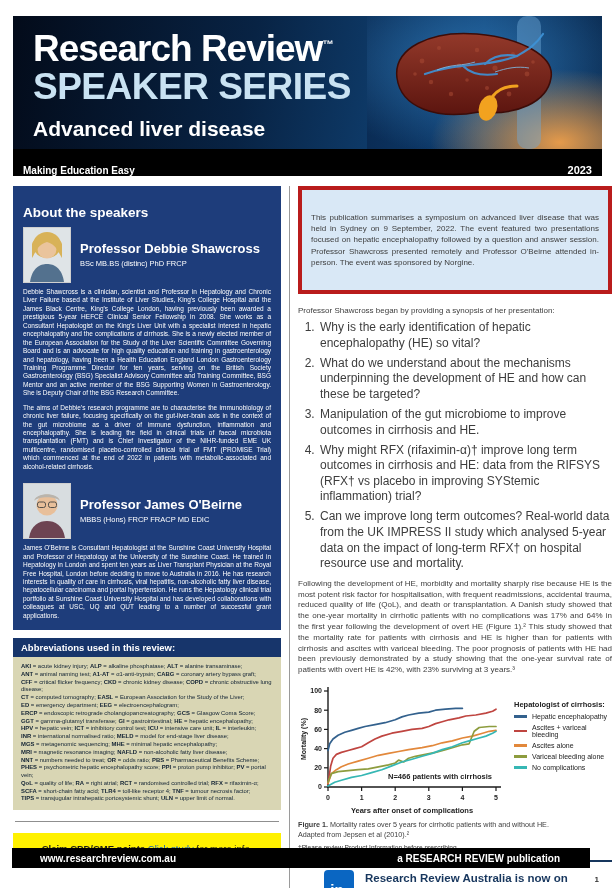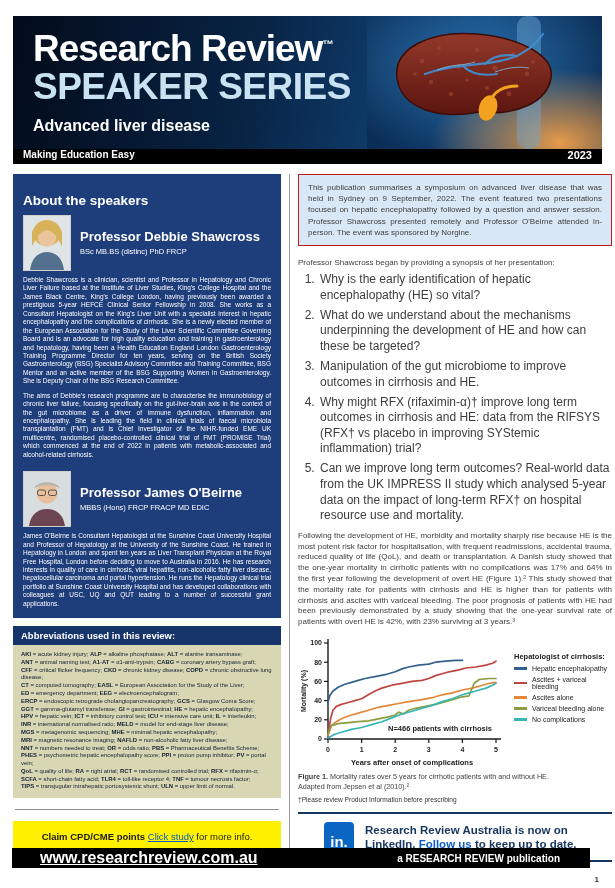--- a/index.html
+++ b/index.html
@@ -12,25 +12,25 @@
 
   
   .banner {
     position:relative; height:133px; overflow:hidden;
     background:linear-gradient(100deg,#030b1a 0%,#082344 40%,#0e3a68 62%,#0a2c55 100%);
   }
   .banner-text { position:absolute; left:20px; top:14px; z-index:2; }
   .brand-top { font-size:37px; font-weight:bold; color:#ffffff; letter-spacing:-1px; line-height:1.02; }
   .brand-top sup { font-size:11px; letter-spacing:0; vertical-align:super; }
   .brand-bottom { font-size:37px; font-weight:bold; color:#c9e2f2; letter-spacing:-0.5px; line-height:1.02; }
-  .banner-sub { font-size:16px; font-weight:bold; color:#ffffff; margin-top:12px; }
+  .banner-sub { font-size:21px; font-weight:bold; color:#ffffff; margin-top:12px; }
   .liver-art { position:absolute; right:0; top:0; height:133px; width:235px; z-index:1; }
 
   .strip {
-    height:15px; background:#000; color:#fff; display:flex; align-items:flex-start;
+    height:27px; background:#000; color:#fff; display:flex; align-items:flex-end;
     justify-content:space-between; padding:0 10px; font-weight:bold;
   }
   .strip-left { font-size:10px; }
   .strip-right { font-size:11px; }
 
   
   .cols { display:flex; margin-top:10px; align-items:flex-start; }
   .col-left { width:268px; flex:0 0 268px; }
   .col-right { flex:1; margin-left:8px; border-left:1px solid #9a9a9a; padding-left:8px; }
 
@@ -51,21 +51,21 @@
   .divider { border-top:1px solid #8f8f8f; margin:11px 2px 0; }
   .cpd {
     margin-top:11px; background:#fff100; text-align:center; padding:10px 6px;
     font-size:9.5px; color:#1a1a1a;
   }
   .cpd b { font-weight:bold; }
   .cpd a { color:#0a5bc4; text-decoration:underline; cursor:pointer; }
 
   
   .summary-box {
-    background:#d9e8f6; border:1px solid #b91c1c; padding:7px 9px;
+    background:#d9e8f6; border:4px solid #b91c1c; padding:22px 9px;
     font-size:8px; line-height:1.4; text-align:justify; color:#3d3d3d;
   }
   .pres-banner {
     background:#0a0a0a; color:#fff; text-align:center; margin-top:7px;
     padding:8px 26px 9px; font-size:13.5px; font-weight:bold; line-height:1.15;
   }
   .lead { font-size:8px; margin-top:12px; }
   ol.synopsis { font-size:12px; margin:5px 0 0; padding-left:20px; }
   ol.synopsis li { margin-bottom:4.5px; line-height:1.3; padding-left:2px; }
   .para { font-size:8px; line-height:1.35; text-align:justify; margin-top:7px; }
@@ -94,21 +94,21 @@
   }
   .linkedin-text { font-size:11.5px; font-weight:bold; color:#17365d; line-height:1.25; width:245px; }
   .linkedin-text a { color:#0a5bc4; text-decoration:underline; cursor:pointer; }
 
   
   .footer-bar {
     position:absolute; left:12px; right:25px; bottom:20px; height:20px; background:#000;
     color:#fff; display:flex; align-items:center; justify-content:space-between;
     padding:0 30px 0 28px; font-weight:bold;
   }
-  .footer-url { font-size:16px; color:#fff; text-decoration:underline; cursor:pointer; }
+  .footer-url { font-size:10px; color:#fff; cursor:pointer; }
   .footer-pub { font-size:10px; }
   .page-num { position:absolute; right:16px; bottom:4px; font-size:8px; font-weight:bold; color:#333; }
 </style>
 </head>
 <body>
 
 <div class="page">
 
   <div class="banner">
     <div class="banner-text">

